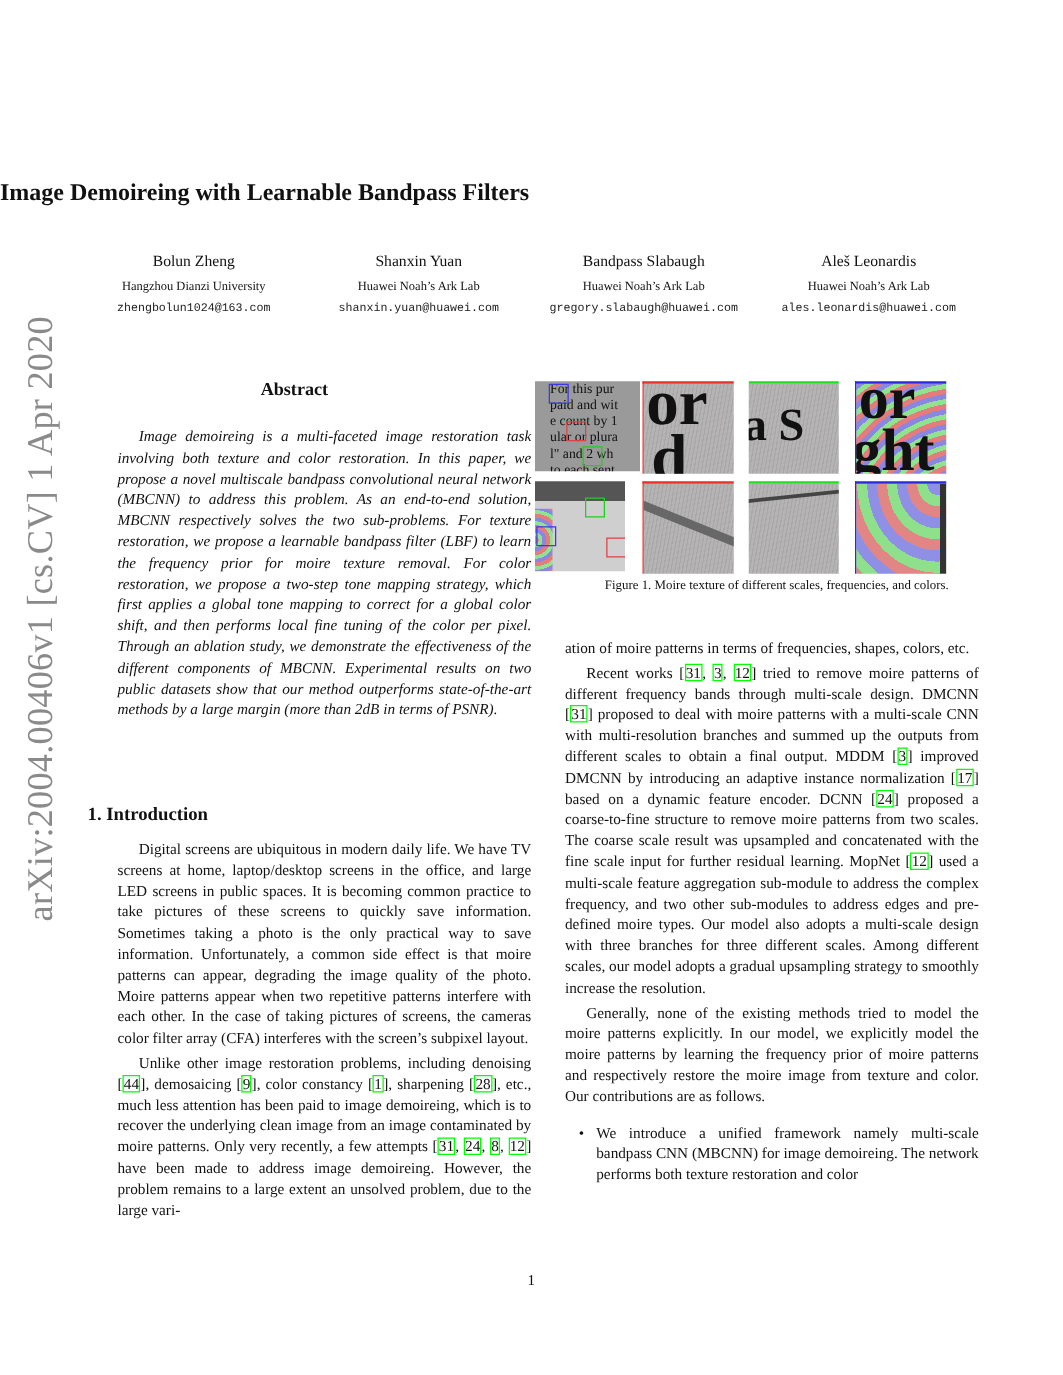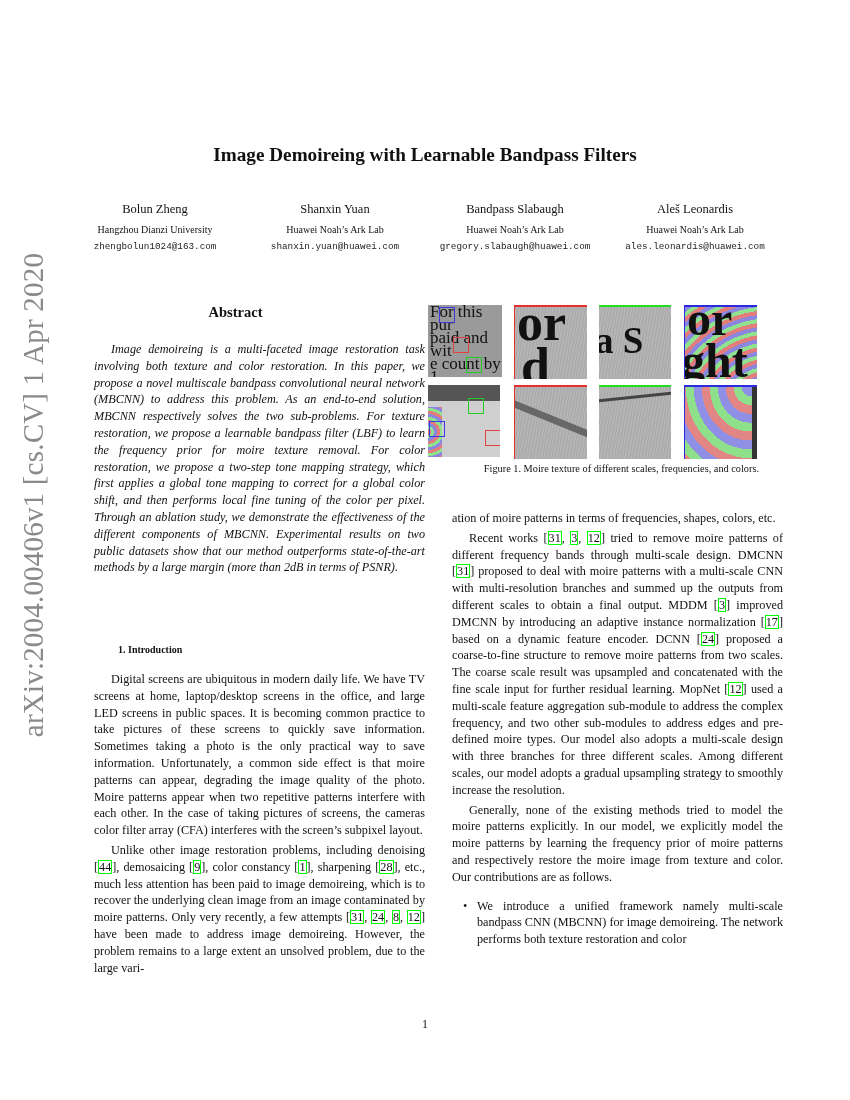--- a/index.html
+++ b/index.html
@@ -4,57 +4,57 @@
 <style>
   html, body { margin: 0; padding: 0; background: #ffffff; }
   body { width: 850px; height: 1100px; position: relative; overflow: hidden;
          font-family: "Liberation Serif", "DejaVu Serif", serif; color: #111; }
 
   .arxiv-stamp { position: absolute; left: 8px; top: 290px; width: 50px; height: 410px; }
   .arxiv-stamp span { position: absolute; left: 50%; top: 50%;
     transform: translate(-50%, -50%) rotate(-90deg); white-space: nowrap;
     font-size: 29px; color: #8a8a8a; letter-spacing: 0.2px; }
 
-  .title { position: absolute; top: 144px; left: 0; width: 850px; text-align: center;
+  .title { position: absolute; top: 144px; left: 0; width: 850px; 
     font-weight: bold; font-size: 19.2px; }
 
   .authors { position: absolute; top: 201px; left: 70px; width: 710px; display: flex; justify-content: space-between; }
   .author { width: 170px; text-align: center; }
   .author .name { font-size: 12.5px; line-height: 16px; }
   .author .aff { font-size: 10px; margin-top: 6px; line-height: 13px; }
   .author .email { font-family: "Liberation Mono", "DejaVu Sans Mono", monospace; font-size: 9.3px; margin-top: 5px; color: #222; }
 
   .col { position: absolute; width: 331px; font-size: 12.2px; line-height: 16.8px; text-align: justify; margin-left: 24px; }
   .col p { margin: 0; text-indent: 17px; }
   .col-left { left: 70px; }
   .col-right { left: 428px; }
 
   .abstract-head { position: absolute; top: 304px; left: 70px; width: 331px; text-align: center; font-weight: bold; font-size: 14.5px; }
   .abstract-body { top: 341px; font-style: italic; }
 
-  .section-head { position: absolute; top: 644px; left: 70px; font-weight: bold; font-size: 10px; margin-left: 48px; }
+  .section-head { position: absolute; top: 644px; left: 70px; font-weight: bold; font-size: 15px; }
   .intro-body { top: 671px; }
   .intro-body p + p { margin-top: 3px; }
 
   .cite { outline: 1px solid #00ff00; outline-offset: -1px; padding: 0 1px; }
 
   .figure { position: absolute; top: 305px; left: 428px; width: 331px; height: 150px; }
   .fig-cell { position: absolute; width: 72px; height: 72px; overflow: hidden; }
   .fig-caption { position: absolute; top: 463px; left: 428px; width: 331px; font-size: 10.3px; text-align: right; }
 
   .right-body { top: 510px; }
   .right-body p + p { margin-top: 3px; }
   .right-body ul { margin: 12px 0 0 0; padding-left: 25px; list-style: none; }
   .right-body li { position: relative; text-indent: 0; }
   .right-body li::before { content: "\2022"; position: absolute; left: -14px; }
 
   .page-number { position: absolute; top: 1017px; left: 0; width: 850px; text-align: center; font-size: 12px; }
 
   
-  .tex-text { background: #9a9a9a; font-family: "Liberation Serif", serif; color: #111; font-size: 17px; line-height: 13px; padding-left: 2px; }
+  .tex-text { background: #9a9a9a; font-family: "Liberation Serif", serif; color: #111; font-size: 11px; line-height: 13px; padding-left: 12px; }
   .tex-gray { background: repeating-linear-gradient(100deg, #a8a8a8 0 1px, #b6b3b5 1px 3px); }
   .tex-rainbow1 { background:
       repeating-radial-gradient(circle at 120% 160%, #e57c7c 0 4px, #8fe38f 4px 8px, #8b86e0 8px 12px); }
   .tex-rainbow2 { background:
       repeating-radial-gradient(ellipse at 90% 0%, #8f8fe6 0 8px, #8fe08a 8px 16px, #e28585 16px 24px); }
   .tex-scene { background: linear-gradient(180deg, #555 0 22%, #cfcfcf 22% 100%); }
   .big-glyph { position: absolute; font-family: "Liberation Serif", serif; font-weight: bold; color: #111; }
   .box { position: absolute; border: 1px solid; }
 </style>
 </head>

